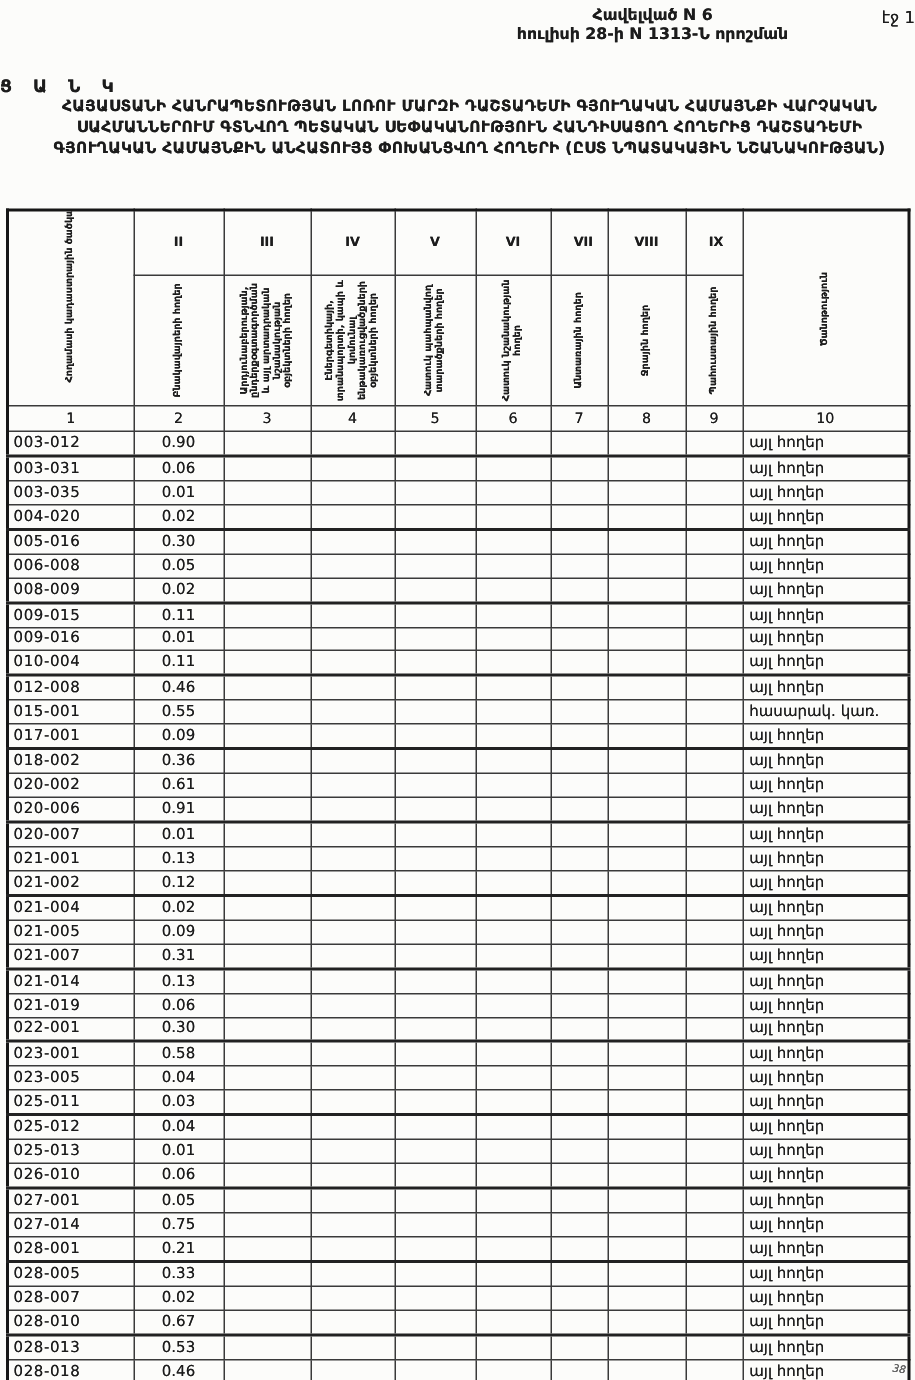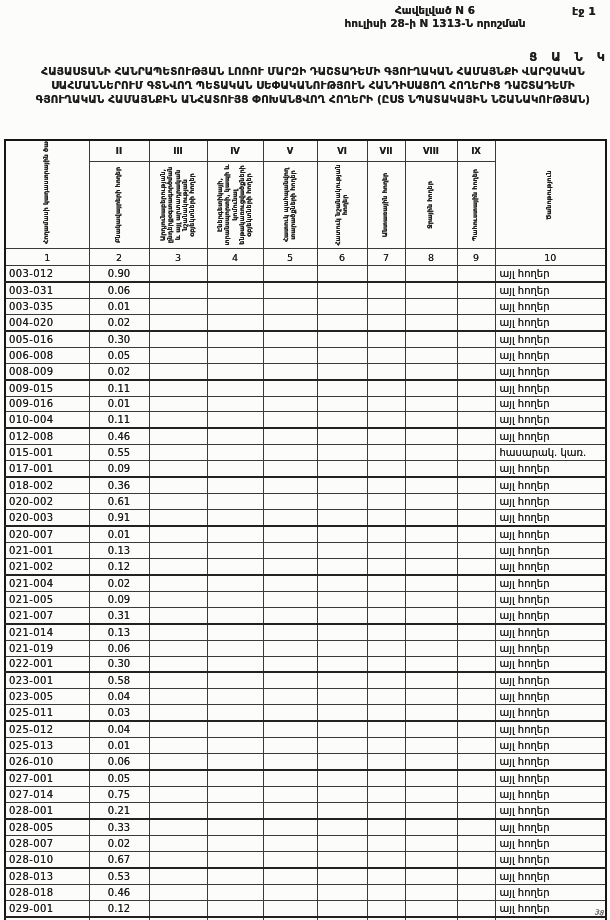--- a/index.html
+++ b/index.html
@@ -6,32 +6,32 @@
   body{
     width:610px;height:920px;position:relative;overflow:hidden;
     background:#fcfcfa;
     font-family:"DejaVu Sans",sans-serif;
     color:#1c1c1c;
     text-shadow:0 0 .35px rgba(25,25,25,.85);
   }
   
   .appendix{position:absolute;left:285px;top:4px;width:300px;text-align:center;
     font-size:10.5px;font-weight:bold;line-height:1.25;}
-  .page-label{position:absolute;right:14px;top:5px;font-size:11px;font-weight:bold;}
+  .page-label{position:absolute;right:0;top:5px;font-size:11px;font-weight:normal;}
   
-  .doc-heading{position:absolute;left:0;top:50px;width:610px;text-align:right;
+  .doc-heading{position:absolute;left:0;top:50px;width:610px;text-align:left;
     font-size:11.5px;font-weight:bold;letter-spacing:5px;}
   .doc-title{position:absolute;left:16px;top:64px;width:594px;text-align:center;
     font-size:10.3px;font-weight:bold;line-height:1.38;letter-spacing:.2px;}
   
   table.land{position:absolute;left:4px;top:139px;width:601px;
     border-collapse:collapse;table-layout:fixed;
     border:2px solid #161616;}
   table.land td{border:1px solid #3a3a3a;overflow:hidden;}
-  .roman-row td{height:12px;text-align:center;font-size:8.5px;font-weight:bold;padding:4px;}
+  .roman-row td{height:12px;text-align:center;font-size:8.5px;font-weight:bold;padding:15px;}
   .vhead{height:86px;position:relative;padding:0;}
   .vhead .vtxt{position:absolute;left:50%;top:50%;
     transform:translate(-50%,-50%) rotate(-90deg);
     width:82px;text-align:center;font-size:6.4px;line-height:1.15;font-weight:bold;}
   .vhead.tall .vtxt{width:98px;}
   .vhead .nowrap{white-space:nowrap;}
   .num-row td{height:16px;text-align:center;font-size:9.5px;padding:0;border-bottom:2px solid #161616;}
   .data-row td{height:14.95px;font-size:10px;padding:0;}
   .data-row td.code-cell{padding-left:3px;letter-spacing:.4px;}
   .data-row td.val-cell{text-align:center;}
@@ -297,21 +297,21 @@
         <td class="val-cell"></td>
         <td class="val-cell"></td>
         <td class="val-cell"></td>
         <td class="val-cell"></td>
         <td class="val-cell"></td>
         <td class="val-cell"></td>
         <td class="val-cell"></td>
         <td class="note-cell">այլ հողեր</td>
       </tr>
       <tr class="data-row">
-        <td class="code-cell">020-003</td>
+        <td class="code-cell">020-006</td>
         <td class="val-cell">0.91</td>
         <td class="val-cell"></td>
         <td class="val-cell"></td>
         <td class="val-cell"></td>
         <td class="val-cell"></td>
         <td class="val-cell"></td>
         <td class="val-cell"></td>
         <td class="val-cell"></td>
         <td class="note-cell">այլ հողեր</td>
       </tr>

